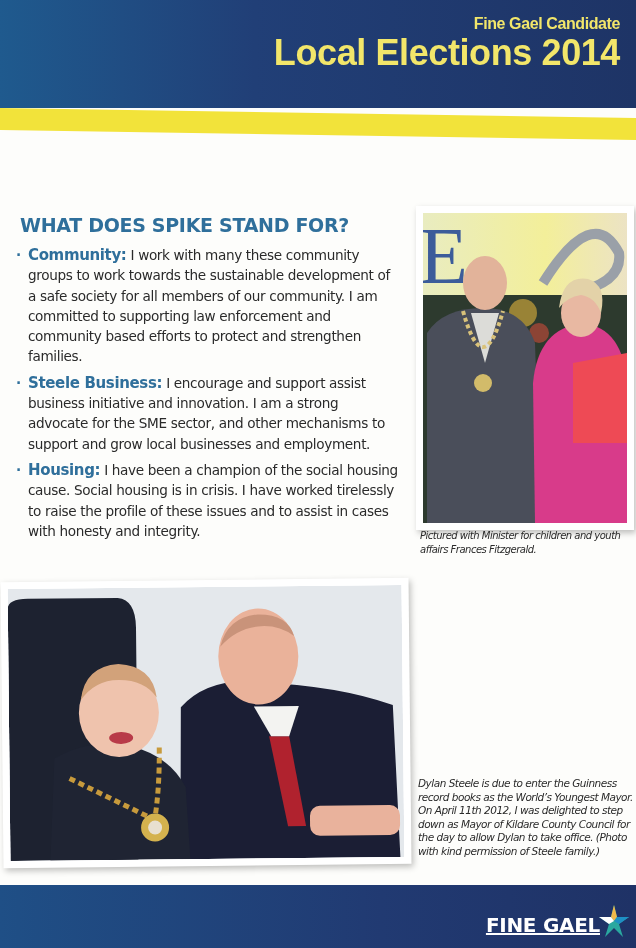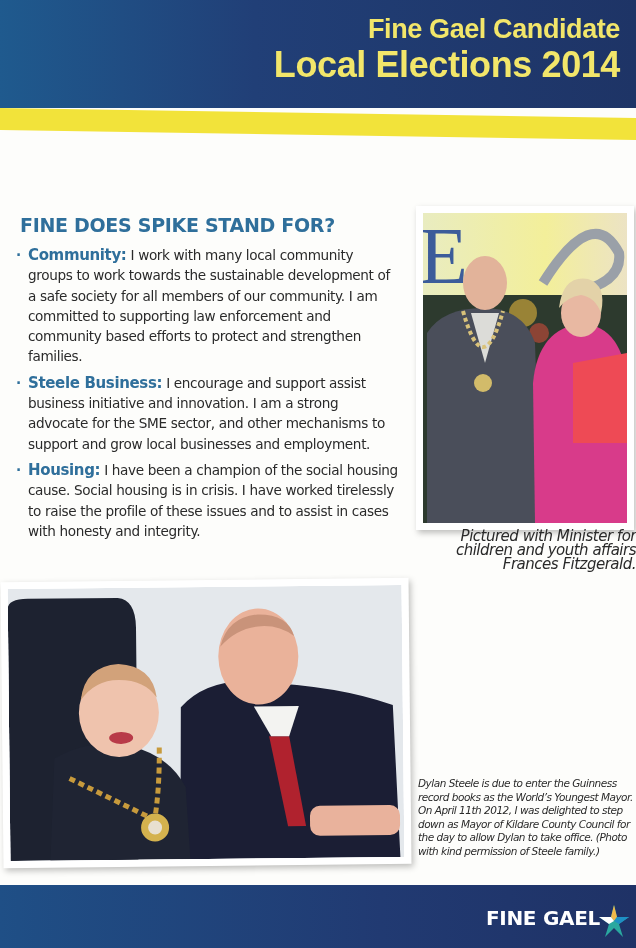--- a/index.html
+++ b/index.html
@@ -15,21 +15,21 @@
   .header-stripe {
     position: absolute; left: 0; top: 108px; width: 636px; height: 22px;
     background: #f2e33a;
     transform: skewY(0.9deg); transform-origin: left top;
   }
   .header-title {
     position: absolute; right: 16px; top: 15px; text-align: right;
     color: #f2e66a; font-weight: bold; line-height: 1.1;
     font-family: "Liberation Sans", sans-serif;
   }
-  .header-title .line1 { font-size: 27px; letter-spacing: -0.4px; }
+  .header-title .line1 { font-size: 16px; letter-spacing: -0.4px; }
   .header-title .line2 { font-size: 36px; letter-spacing: -0.4px; }
 
   .section-title {
     position: absolute; left: 20px; top: 214px;
     font-size: 19px; font-weight: bold; color: #2f6f9b;
     font-family: "DejaVu Sans", sans-serif; letter-spacing: -0.3px;
   }
   .points { position: absolute; left: 16px; top: 245px; width: 384px; }
   .point {
     position: relative; padding-left: 12px; margin-bottom: 6px;
@@ -45,51 +45,52 @@
     padding: 7px;
   }
   .photo-1 { left: 416px; top: 206px; width: 204px; height: 310px; }
   .photo-2 { left: 2px; top: 580px; width: 394px; height: 272px; transform: rotate(-0.6deg); }
   .photo-inner { width: 100%; height: 100%; position: relative; overflow: hidden; }
 
   .caption {
     position: absolute; font-style: italic; color: #2a2a2a;
     font-family: "DejaVu Sans", sans-serif; letter-spacing: -0.5px;
   }
-  .caption-1 { left: 420px; top: 529px; width: 216px; font-size: 15px; line-height: 14px; text-align: right; }
+  .caption-1 { left: 420px; top: 529px; width: 216px; font-size: 10px; line-height: 14px; }
   .caption-2 { left: 418px; top: 745px; width: 216px; font-size: 10.5px; line-height: 13.6px; margin-top: 32px; }
 
   .footer {
     position: absolute; left: 0; top: 885px; width: 636px; height: 63px;
     background: linear-gradient(90deg, #1f4f86 0%, #213a72 60%, #1f3266 100%);
   }
   .footer-logo {
-    position: absolute; right: 36px; top: 21px;
+    position: absolute; right: 36px; top: 28px;
     color: #ffffff; font-weight: bold; font-size: 20px; letter-spacing: -0.3px;
     font-family: "DejaVu Sans", sans-serif;
+    text-decoration: underline;
   }
   .footer-star { position: absolute; right: 6px; top: 18px; width: 32px; height: 36px; }
 </style>
 </head>
 <body>
 
 <div class="header">
   <div class="header-title">
     <div class="line1">Fine Gael Candidate</div>
     <div class="line2">Local Elections 2014</div>
   </div>
 </div>
 <div class="header-stripe"></div>
 
-<div class="section-title">FINE DOES SPIKE STAND FOR?</div>
+<div class="section-title">WHAT DOES SPIKE STAND FOR?</div>
 
 <div class="points">
   <div class="point">
     <span class="bullet">·</span>
-    <span class="point-label">Community:</span><span> I work with many local community groups to work towards the sustainable development of a safe society for all members of our community. I am committed to supporting law enforcement and community based efforts to protect and strengthen families.</span>
+    <span class="point-label">Community:</span><span> I work with many these community groups to work towards the sustainable development of a safe society for all members of our community. I am committed to supporting law enforcement and community based efforts to protect and strengthen families.</span>
   </div>
   <div class="point">
     <span class="bullet">·</span>
     <span class="point-label">Steele Business:</span><span> I encourage and support assist business initiative and innovation. I  am a strong advocate for the SME sector, and other mechanisms to support and grow local businesses and employment.</span>
   </div>
   <div class="point">
     <span class="bullet">·</span>
     <span class="point-label">Housing:</span><span> I have been a champion of the social housing cause. Social housing is in crisis. I have worked tirelessly to raise the profile of these issues and to assist in cases with honesty and integrity.</span>
   </div>
 </div>

